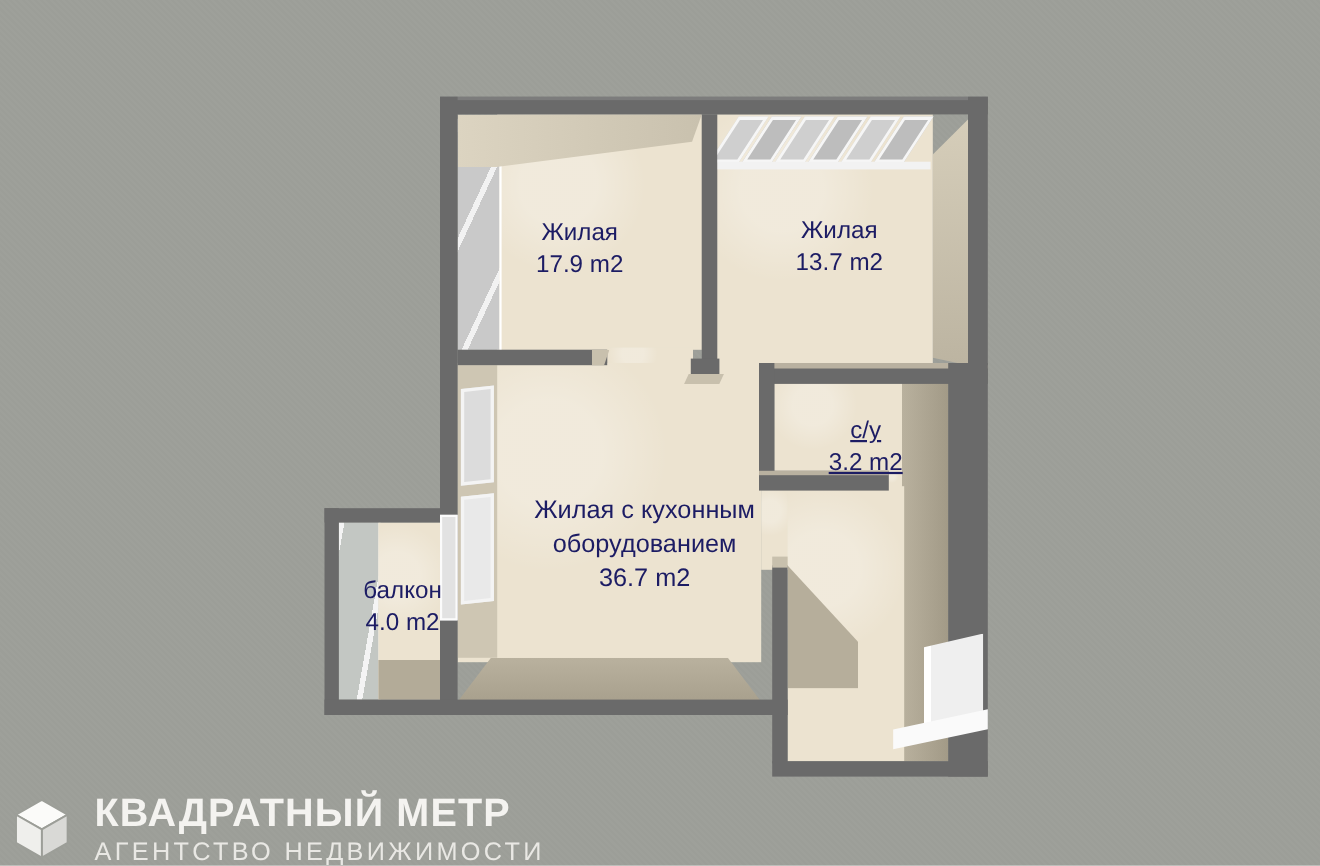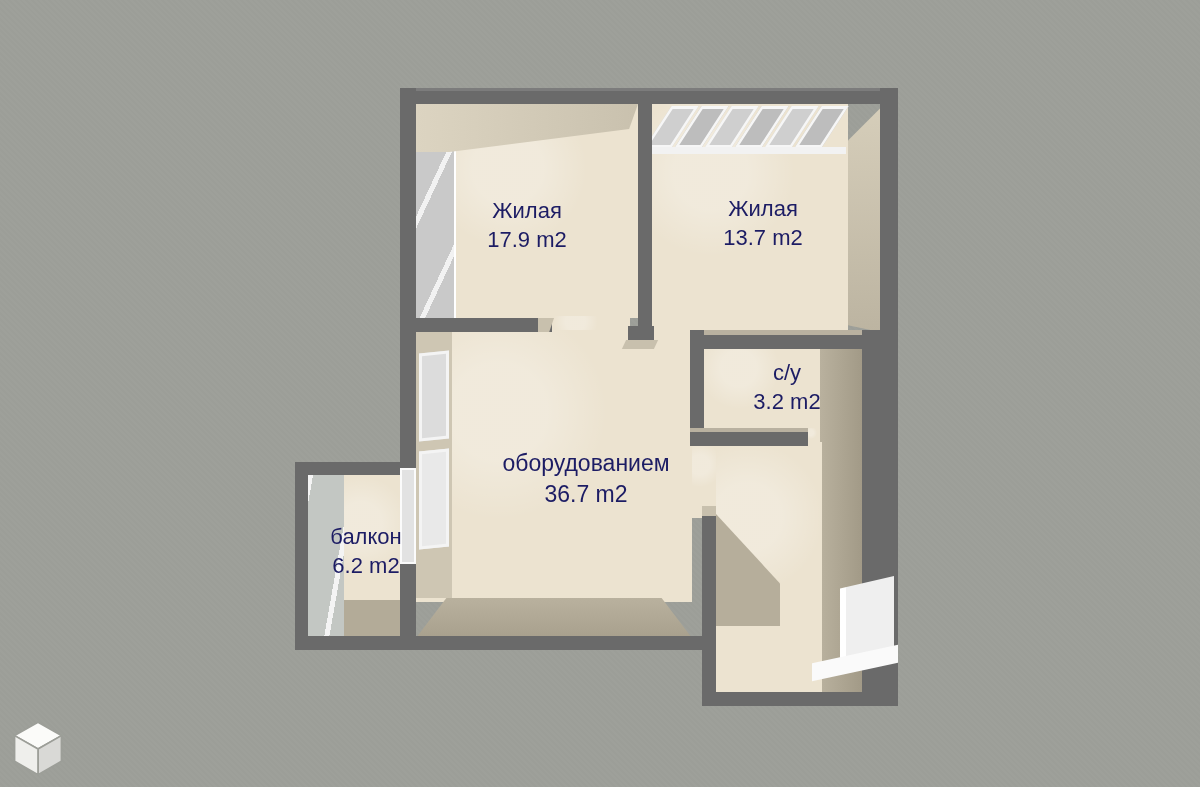--- a/index.html
+++ b/index.html
@@ -100,35 +100,40 @@
   <div class="abs" style="left:812px;top:654px;width:86px;height:18px;background:#fafafa;transform:skewY(-12deg);"></div>
 
   <div class="room-label" style="left:527px;top:196px;">
     <div>Жилая</div>
     <div>17.9 m2</div>
   </div>
   <div class="room-label" style="left:763px;top:194px;">
     <div>Жилая</div>
     <div>13.7 m2</div>
   </div>
-  <div class="room-label" style="left:787px;top:358px;">
+  <div class="room-label" style="left:787px;top:376px;text-decoration:underline;">
     <div>с/у</div>
     <div>3.2 m2</div>
   </div>
   <div class="room-label big" style="left:586px;top:448px;">
+    <div>Жилая с кухонным</div>
     <div>оборудованием</div>
     <div>36.7 m2</div>
   </div>
   <div class="room-label" style="left:366px;top:522px;">
     <div>балкон</div>
-    <div>6.2 m2</div>
+    <div>4.0 m2</div>
   </div>
 
   <div class="brand">
     <svg width="56" height="58" viewBox="0 0 100 104">
       <polygon points="50,4 92,28 50,52 8,28" fill="#fbfbf9" stroke="#9c9e98" stroke-width="3"></polygon>
       <polygon points="92,28 92,74 50,98 50,52" fill="#d9d9d6" stroke="#9c9e98" stroke-width="3"></polygon>
       <polygon points="8,28 50,52 50,98 8,74" fill="#efefec" stroke="#9c9e98" stroke-width="3"></polygon>
     </svg>
+    <div class="brand-text">
+      <div class="brand-title">КВАДРАТНЫЙ МЕТР</div>
+      <div class="brand-sub">АГЕНТСТВО НЕДВИЖИМОСТИ</div>
+    </div>
   </div>
 
 
 </div>
 
 </body></html>

